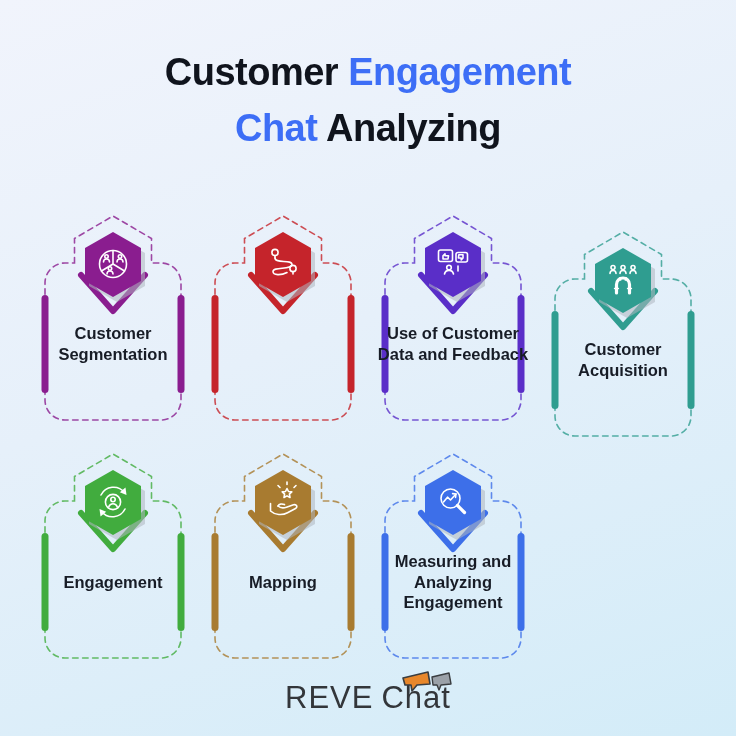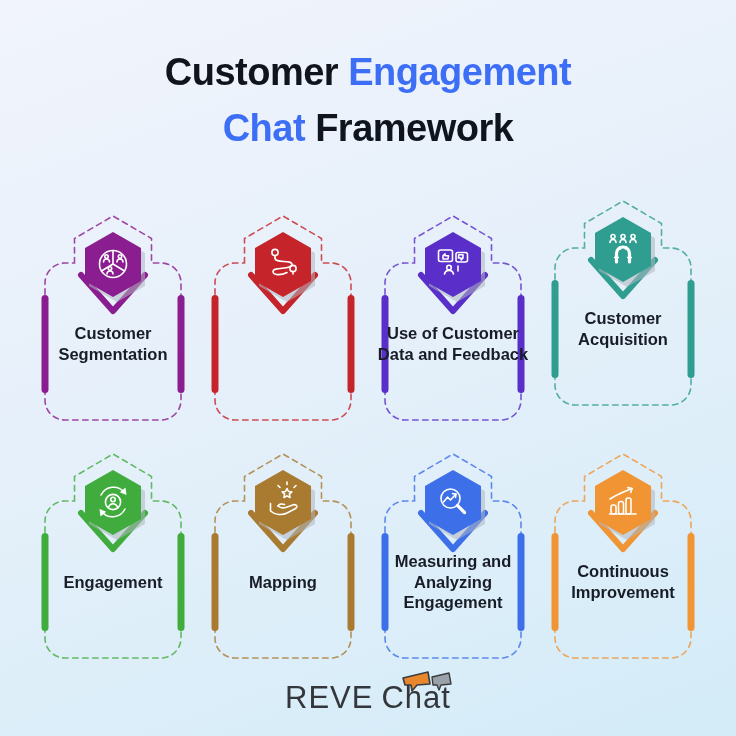--- a/index.html
+++ b/index.html
@@ -12,21 +12,21 @@
   }
   
   .title{
     position:absolute;top:44px;left:0;width:100%;
     text-align:center;font-weight:800;font-size:38px;line-height:56px;
     letter-spacing:-0.5px;color:#10141d;
   }
   .title .blue{color:#3d6ef6;}
   
   .card{position:absolute;width:160px;height:212px;}
-  .c1{left:33px;top:209px}.c2{left:203px;top:209px}.c3{left:373px;top:209px}.c4{left:543px;top:194px}
+  .c1{left:33px;top:209px}.c2{left:203px;top:209px}.c3{left:373px;top:209px}.c4{left:543px;top:225px}
   .c5{left:33px;top:447px}.c6{left:203px;top:447px}.c7{left:373px;top:447px}.c8{left:543px;top:447px}
   .card svg{position:absolute;left:0;top:0;width:160px;height:212px;}
   .card .outline{fill:none;stroke:var(--c);stroke-opacity:.8;stroke-width:1.6;stroke-dasharray:5.5 4.5;stroke-linecap:round;}
   .card .bar{fill:var(--c);}
   .card .pin{fill:none;stroke:var(--c);stroke-width:6;stroke-linecap:round;stroke-linejoin:round;}
   .card .hex-shadow{fill:#aeb6c0;opacity:.55;}
   .card .hex{fill:var(--c);}
   .card .icon{stroke:#fff;fill:none;stroke-width:1.6;stroke-linecap:round;stroke-linejoin:round;}
   .card .icon .fillw{fill:#fff;stroke:none;}
   .card .icon .thick{stroke-width:3.2;}
@@ -44,21 +44,21 @@
   .brand .word2{margin-left:8px;position:relative;display:inline-block;}
   .bubbles{position:absolute;top:-11px;left:20px;width:52px;height:28px;}
 </style>
 </head>
 <body>
 
 <div id="stage">
 
   <div class="title">
     <div><span>Customer </span><span class="blue">Engagement</span></div>
-    <div><span class="blue">Chat </span><span>Framework</span></div>
+    <div><span class="blue">Chat </span><span>Analyzing</span></div>
   </div>
 
   <div class="card c1" style="--c: #8A1D8F;">
     <svg viewBox="0 0 160 212">
       <path class="outline" d="M 41.5,54 L 41.5,29.5 L 80,7 L 118.5,29.5 L 118.5,54 L 128,54 A 20,20 0 0 1 148,74 L 148,191 A 20,20 0 0 1 128,211 L 32,211 A 20,20 0 0 1 12,191 L 12,74 A 20,20 0 0 1 32,54 Z"></path>
       <rect class="bar" x="8.5" y="86" width="7" height="98" rx="3.5"></rect>
       <rect class="bar" x="144.5" y="86" width="7" height="98" rx="3.5"></rect>
       <path class="pin" d="M 48,66 L 80,102 L 112,66"></path>
       <path class="hex-shadow" d="M 84,28 L 112,44 L 112,77 L 84,93 L 56,77 L 56,44 Z"></path>
       <path class="hex" d="M 80,23 L 108,39 L 108,72 L 80,88 L 52,72 L 52,39 Z"></path>
@@ -188,39 +188,20 @@
       <g class="icon">
         <circle cx="77.5" cy="51.5" r="9.5"></circle>
         <path class="thick" d="M 84.5,58.5 L 91.5,65.5"></path>
         <path d="M 70.5,55 L 74.5,50.2 L 77.5,53 L 83,47"></path>
         <path d="M 79.6,46.6 L 83,47 L 82.5,50.4"></path>
       </g>
     </svg>
     <div class="label">Measuring and Analyzing Engagement</div>
   </div>
 
-  <div class="card c8" style="--c: #F09434;">
-    <svg viewBox="0 0 160 212">
-      <path class="outline" d="M 41.5,54 L 41.5,29.5 L 80,7 L 118.5,29.5 L 118.5,54 L 128,54 A 20,20 0 0 1 148,74 L 148,191 A 20,20 0 0 1 128,211 L 32,211 A 20,20 0 0 1 12,191 L 12,74 A 20,20 0 0 1 32,54 Z"></path>
-      <rect class="bar" x="8.5" y="86" width="7" height="98" rx="3.5"></rect>
-      <rect class="bar" x="144.5" y="86" width="7" height="98" rx="3.5"></rect>
-      <path class="pin" d="M 48,66 L 80,102 L 112,66"></path>
-      <path class="hex-shadow" d="M 84,28 L 112,44 L 112,77 L 84,93 L 56,77 L 56,44 Z"></path>
-      <path class="hex" d="M 80,23 L 108,39 L 108,72 L 80,88 L 52,72 L 52,39 Z"></path>
-      <g class="icon">
-        <path d="M 66.5,67 L 93,67"></path>
-        <rect x="68" y="58" width="5" height="9" rx="2"></rect>
-        <rect x="75.5" y="54.5" width="5" height="12.5" rx="2"></rect>
-        <rect x="83" y="51" width="5" height="16" rx="2"></rect>
-        <path d="M 67,52 C 73,48 80,45 89,41.5"></path>
-        <path d="M 84.8,40.6 L 89,41.5 L 87.8,45.4"></path>
-      </g>
-    </svg>
-    <div class="label">Continuous Improvement</div>
-  </div>
 
   <div class="footer">
     <span class="brand">
       <span>REVE</span><span class="word2"><span>Chat</span><svg class="bubbles" viewBox="0 0 52 28">
         <polygon points="31,8 48,4 50,15 40,16 38,21 36,16 32,16" fill="#9BA1A8" stroke="#3a3d40" stroke-width="1.4" stroke-linejoin="round"></polygon>
         <polygon points="2,9 27,3 29,15 16,16 11,22 10,16 4,16" fill="#E8872B" stroke="#3a3d40" stroke-width="1.6" stroke-linejoin="round"></polygon>
       </svg></span>
     </span>
   </div>
 

